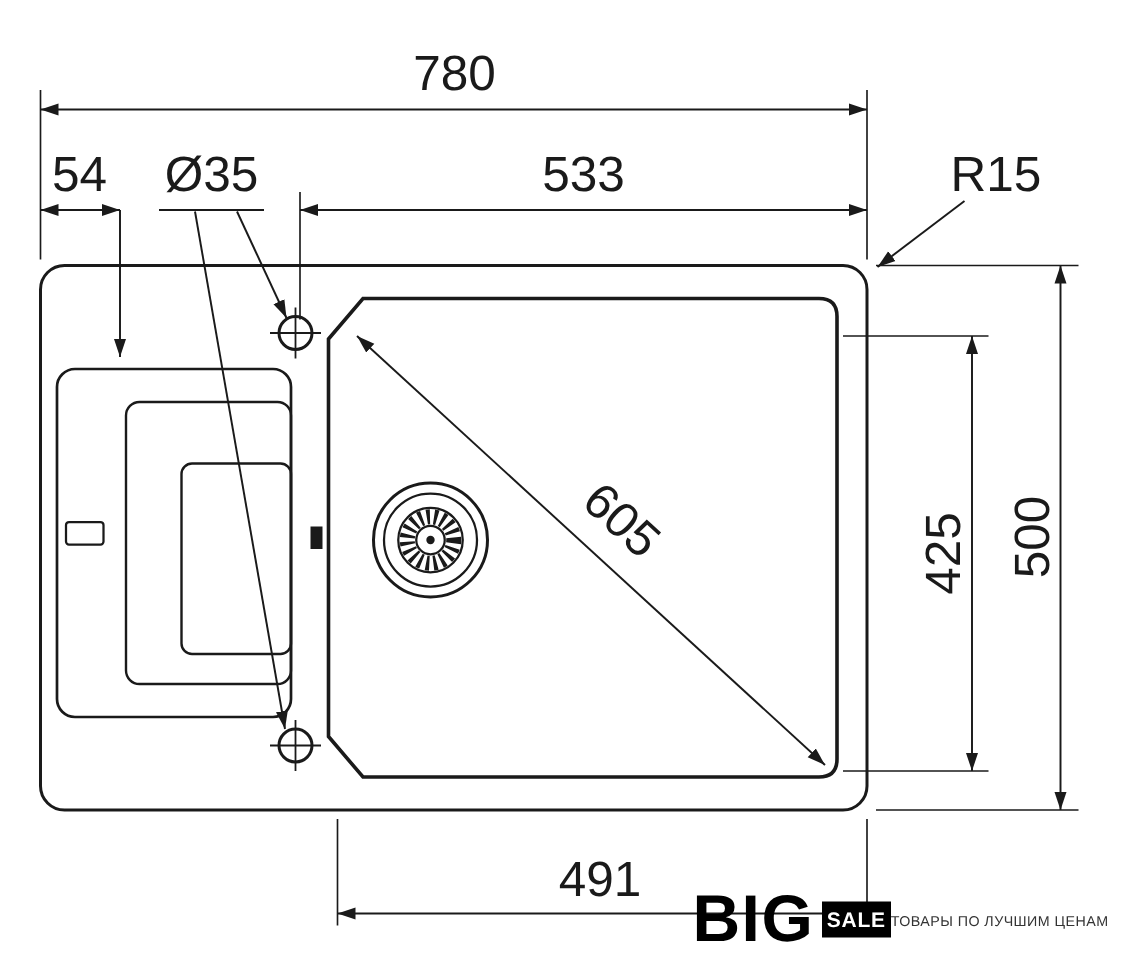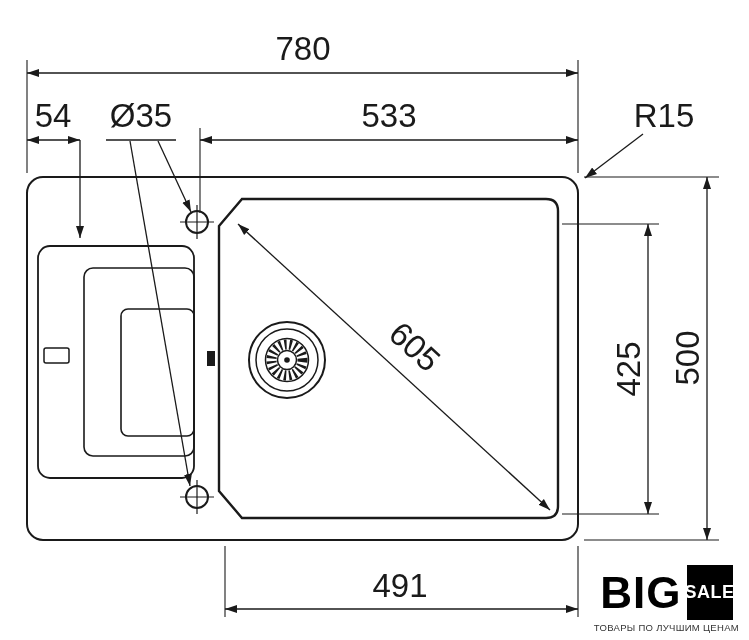--- a/index.html
+++ b/index.html
@@ -17,41 +17,41 @@
   .drawing text {
     font-family: "Liberation Sans", sans-serif;
     fill: #1a1a1a;
   }
   .dim-text { font-size: 33px; }
   .logo {
     position: absolute;
     right: 10px;
     bottom: 7px;
     display: flex;
-    flex-direction: column;
+    flex-direction: row;
     align-items: center;
   }
   .logo-row { display: flex; align-items: center; gap: 5px; }
   .logo-brand {
     font-size: 44px;
     font-weight: 800;
     letter-spacing: 1px;
     color: #000;
     line-height: 0.9;
   }
   .logo-badge {
     width: 46px;
-    height: 55px;
+    height: 24px;
     background: #000;
     color: #fff;
     display: flex;
     align-items: center;
     justify-content: center;
     font-weight: 700;
-    font-size: 18px;
+    font-size: 14px;
     letter-spacing: 0.5px;
   }
   .logo-tagline {
     margin-top: 2px;
     font-size: 9.5px;
     letter-spacing: 0.3px;
     color: #333;
     white-space: nowrap;
   }
 </style>

